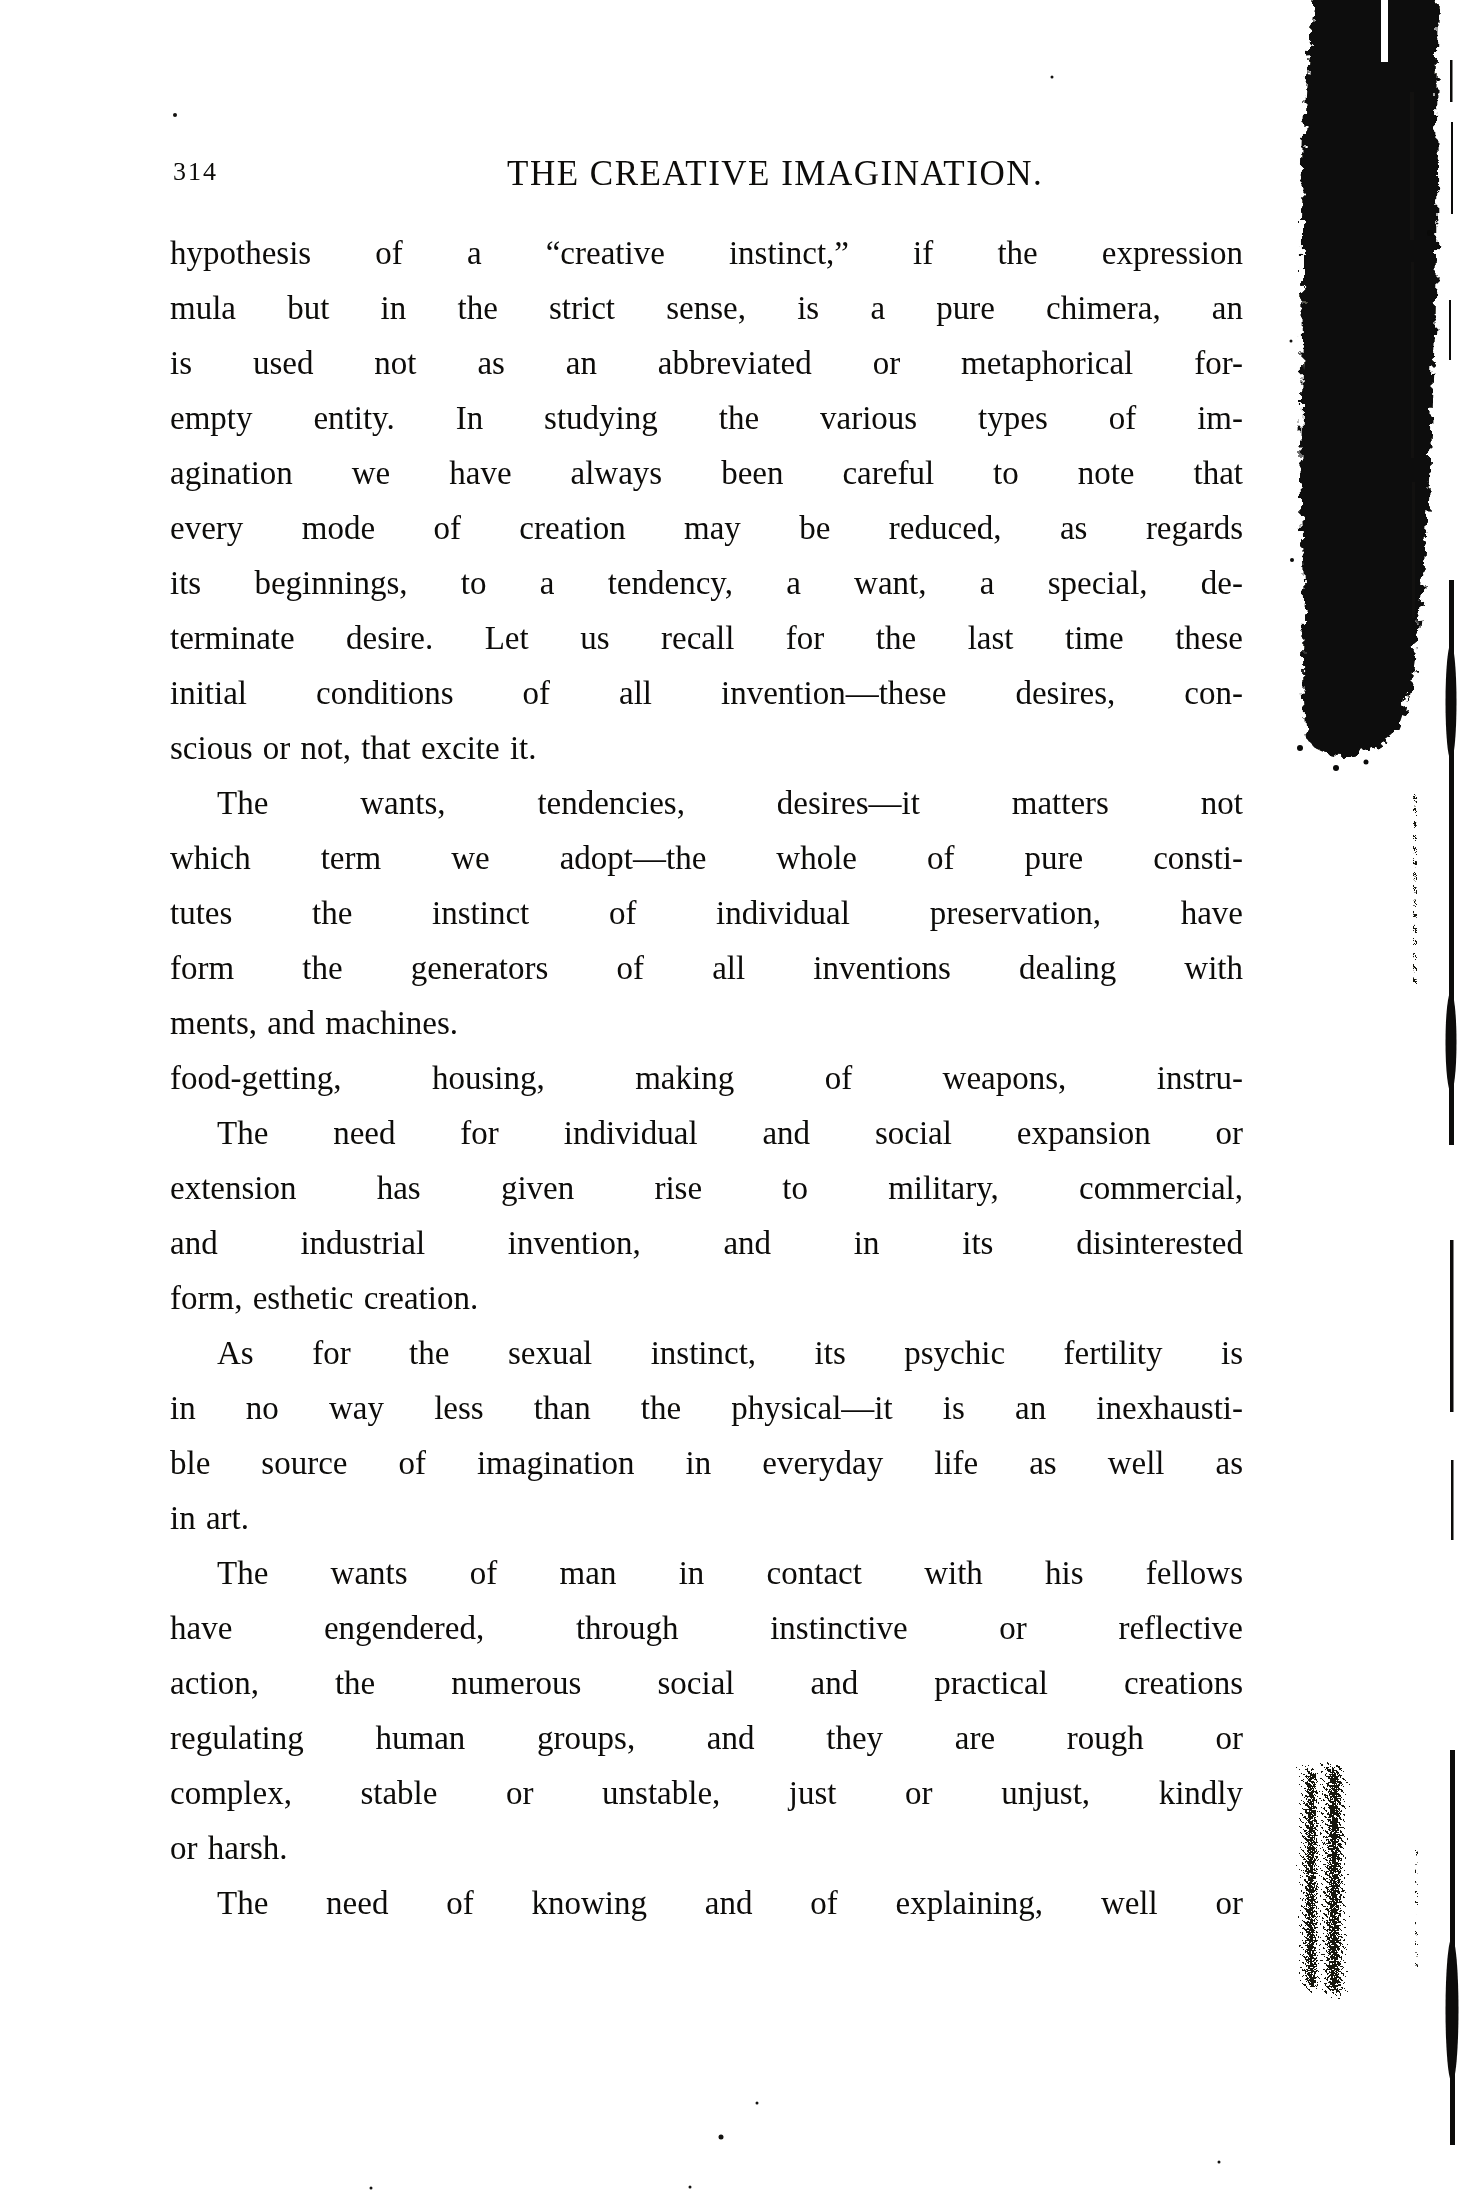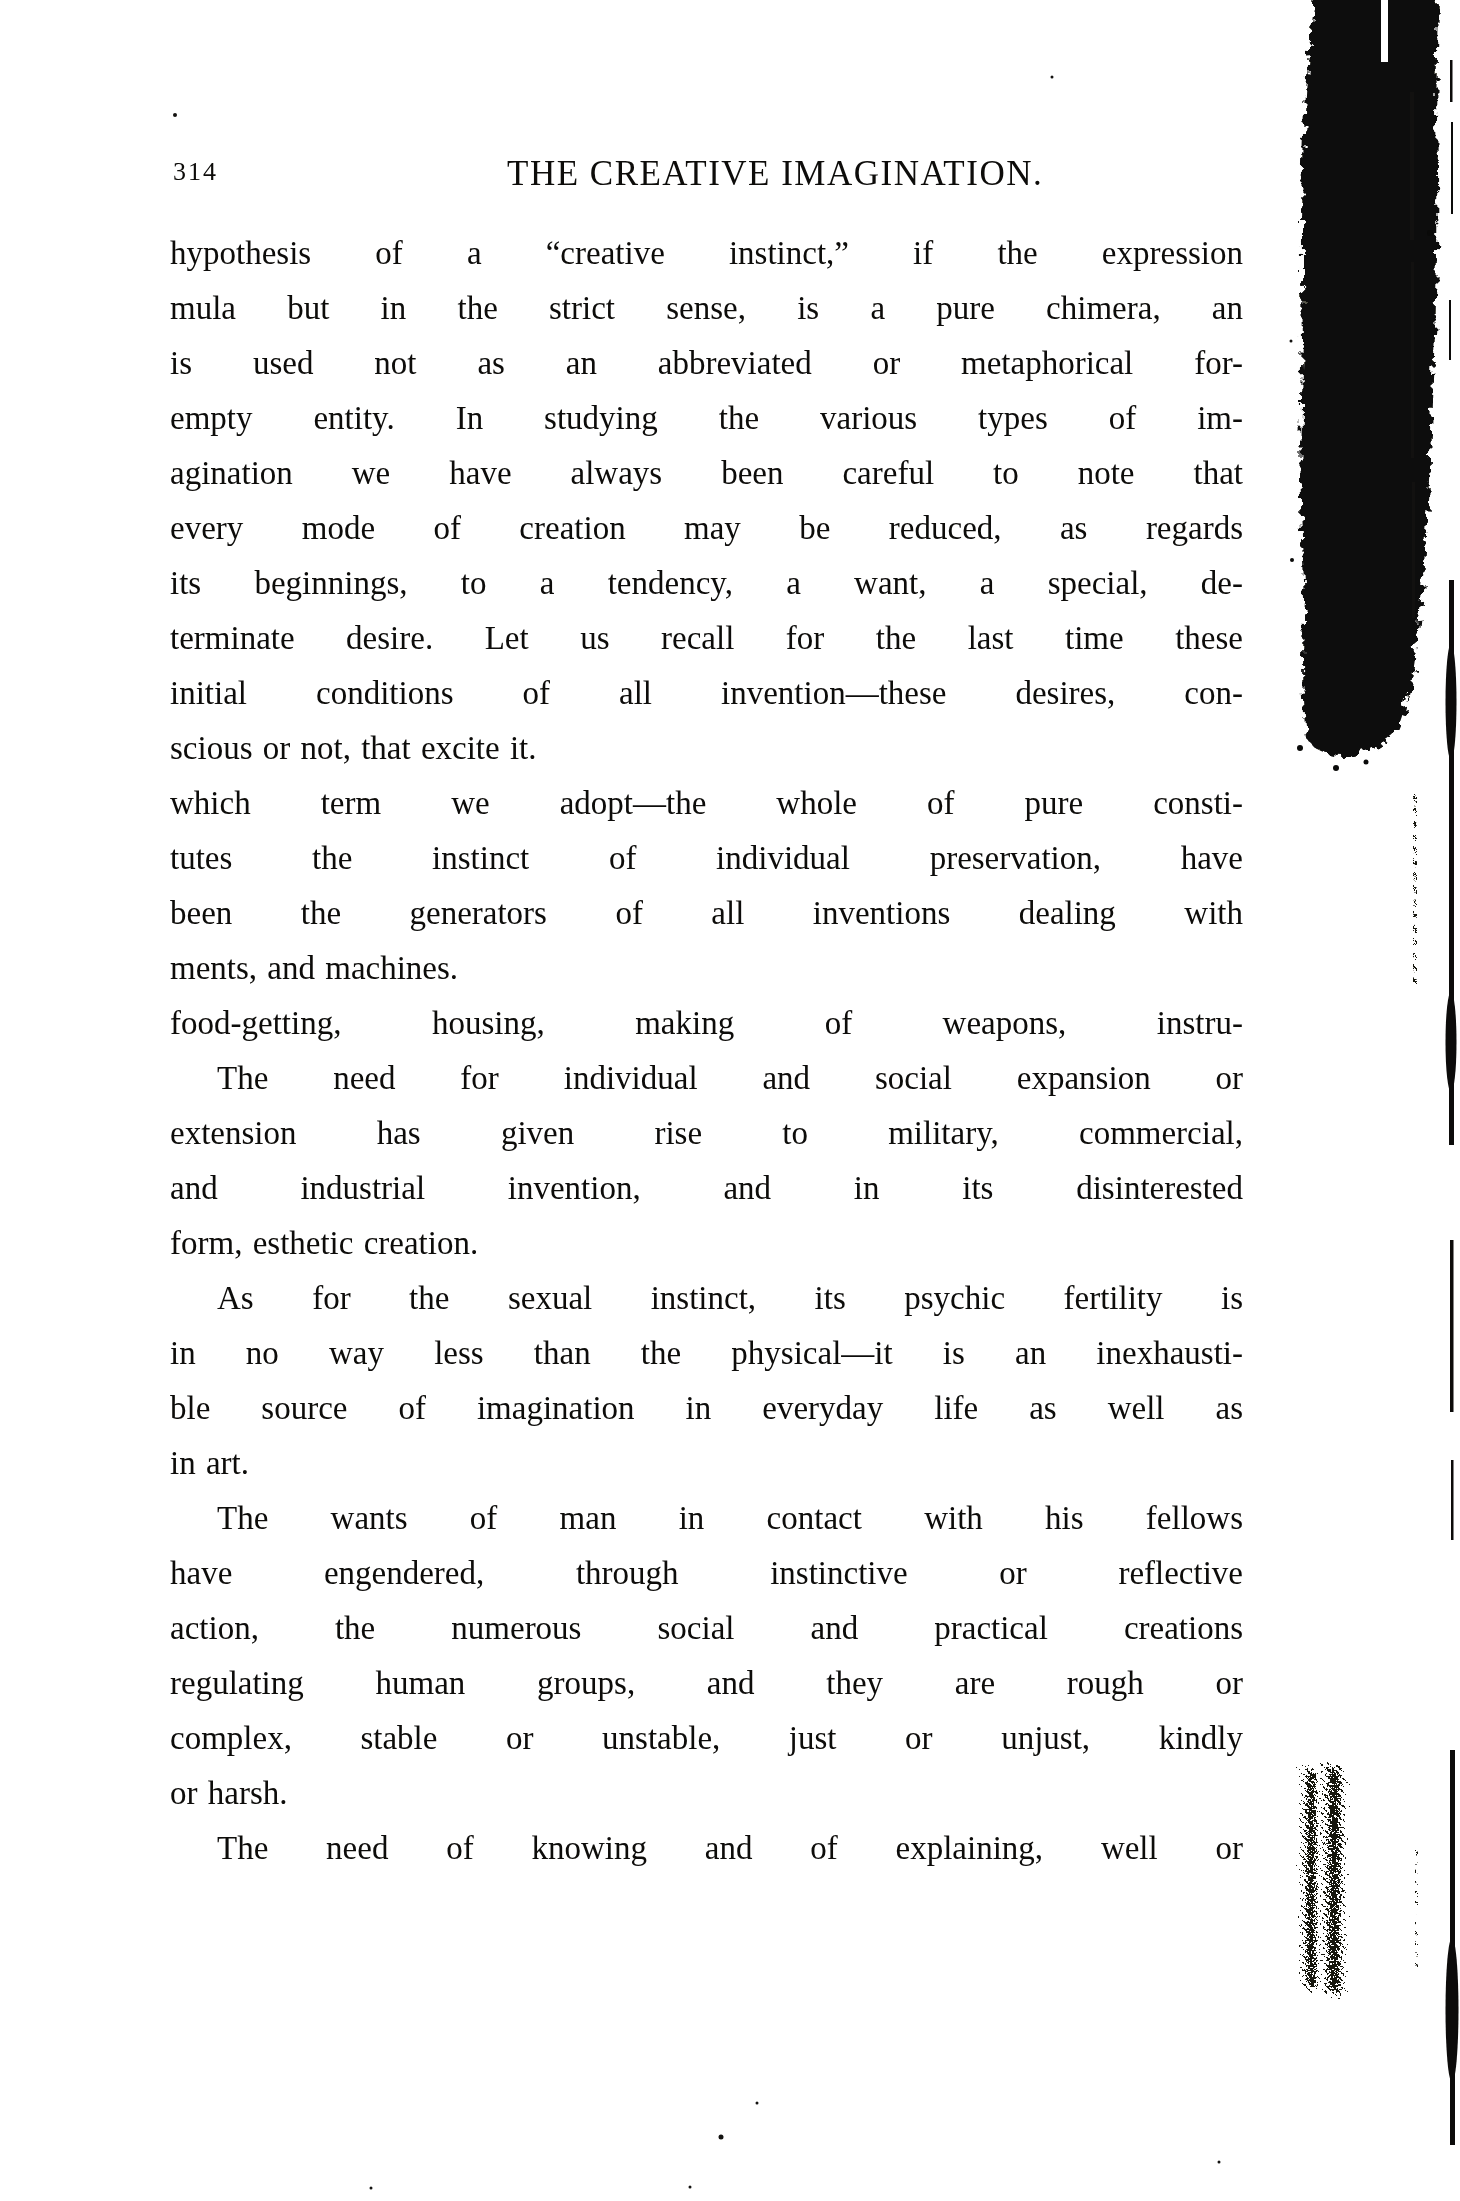--- a/index.html
+++ b/index.html
@@ -60,23 +60,24 @@
         <div class="line">is used not as an abbreviated or metaphorical for-</div>
         <div class="line">empty entity.  In studying the various types of im-</div>
         <div class="line">agination we have always been careful to note that</div>
         <div class="line">every mode of creation may be reduced, as regards</div>
         <div class="line">its beginnings, to a tendency, a want, a special, de-</div>
         <div class="line">terminate desire.  Let us recall for the last time these</div>
         <div class="line">initial conditions of all invention—these desires, con-</div>
         <div class="line flush">scious or not, that excite it.</div>
       </div>
       <div class="para">
+        <div class="line indent">The wants, tendencies, desires—it matters not</div>
         <div class="line">which term we adopt—the whole of pure consti-</div>
         <div class="line">tutes the instinct of individual preservation, have</div>
-        <div class="line">been the generators of all inventions dealing with</div>
+        <div class="line">form the generators of all inventions dealing with</div>
         <div class="line flush">ments, and machines.</div>
         <div class="line">food-getting, housing, making of weapons, instru-</div>
       </div>
       <div class="para">
         <div class="line indent">The need for individual and social expansion or</div>
         <div class="line">extension has given rise to military, commercial,</div>
         <div class="line">and industrial invention, and in its disinterested</div>
         <div class="line flush">form, esthetic creation.</div>
       </div>
       <div class="para">

